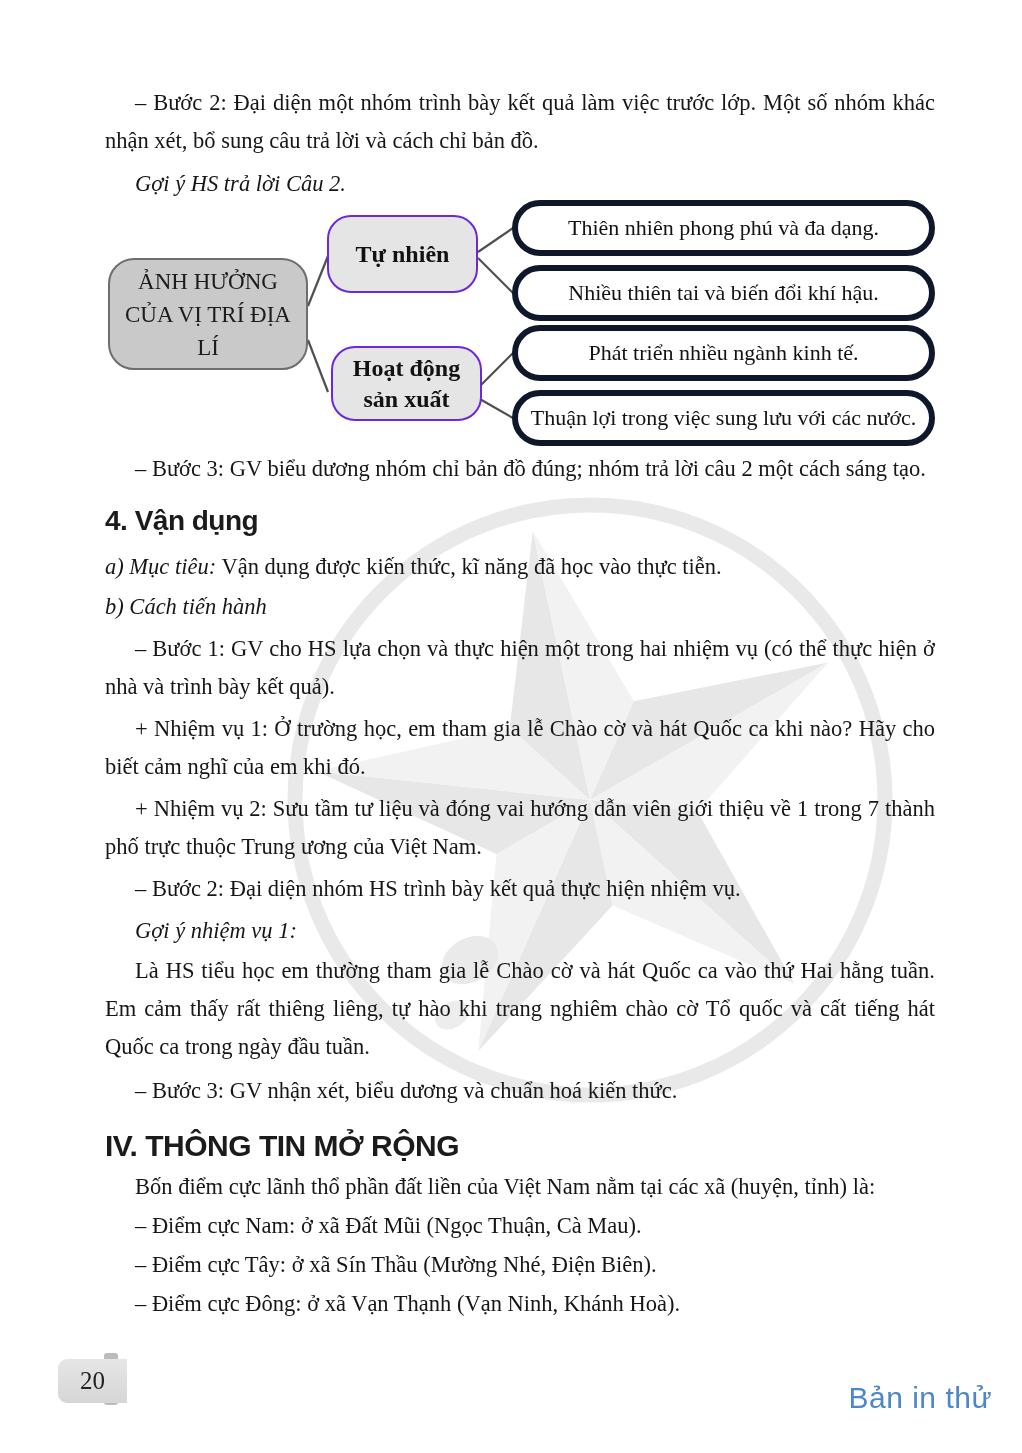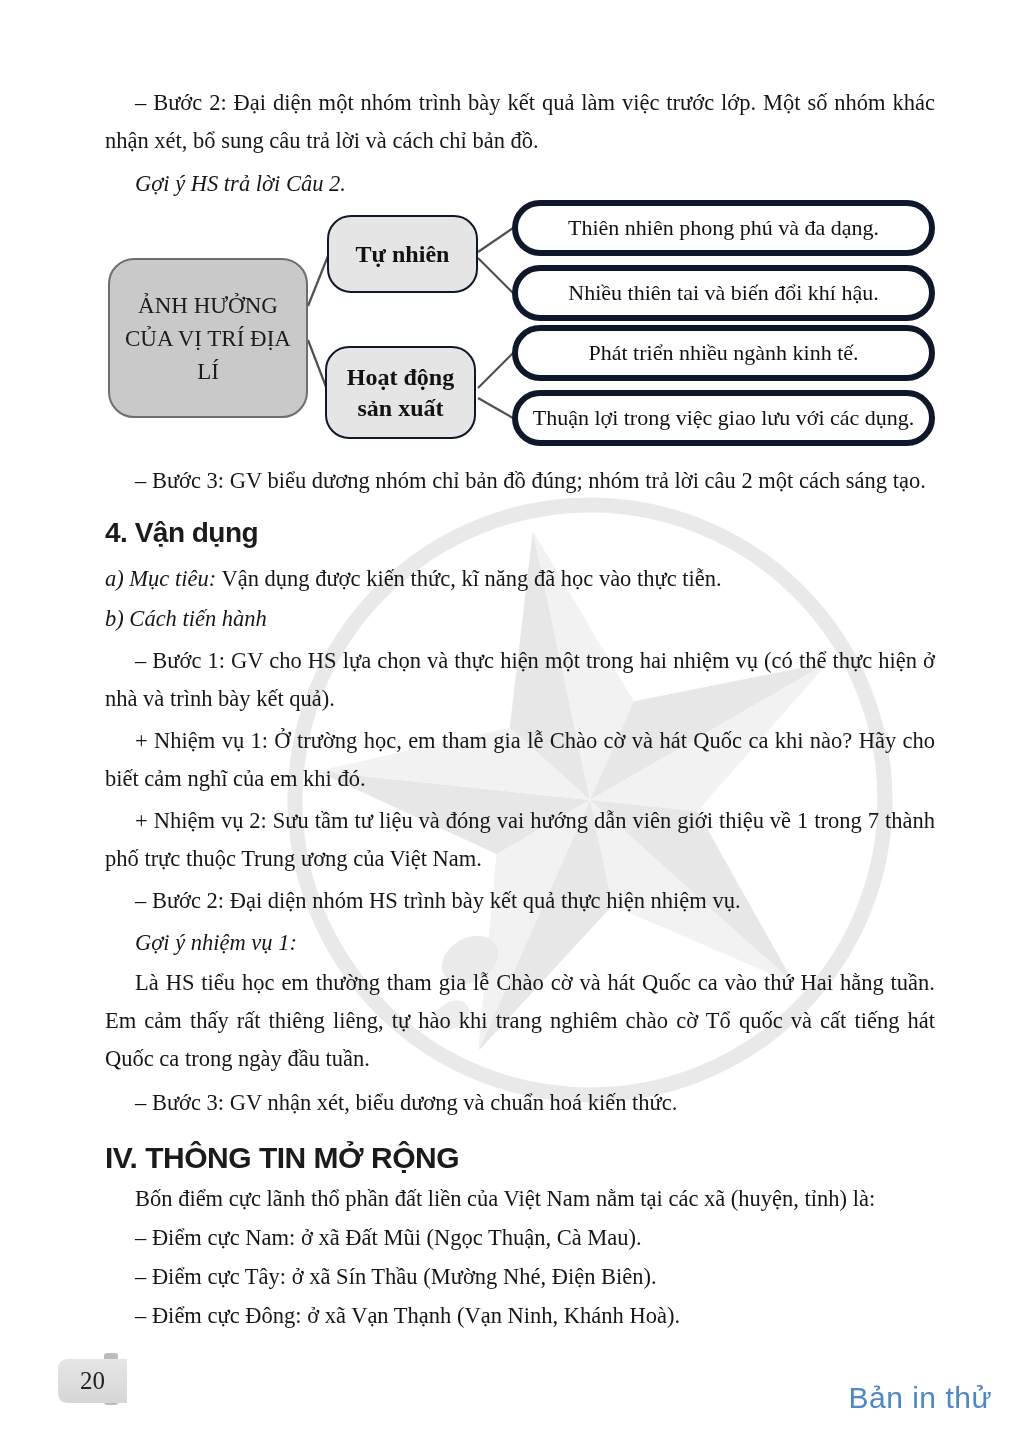--- a/index.html
+++ b/index.html
@@ -16,21 +16,21 @@
     position:absolute;left:105px;top:84px;width:830px;z-index:1;
   }
   .para{
     font-size:22.5px;line-height:38px;text-align:justify;
     text-indent:30px;margin:0;
   }
   .hint{
     font-size:22.5px;line-height:32px;font-style:italic;
     text-indent:30px;margin:8px 0 0 0;
   }
-  .step3-line{margin-top:12px;}
+  .step3-line{}
   .h-section{
     font-family:"Liberation Sans","DejaVu Sans",sans-serif;
     font-weight:700;font-size:28px;line-height:34px;
     letter-spacing:-0.5px;color:#1b1b1b;
     margin:16px 0 0 0;
   }
   .h-roman{
     font-family:"Liberation Sans","DejaVu Sans",sans-serif;
     font-weight:700;font-size:30px;line-height:36px;
     letter-spacing:-0.5px;color:#1b1b1b;
@@ -42,32 +42,32 @@
   .diagram{
     position:relative;width:830px;height:250px;margin-top:0;
   }
   .diagram svg.connectors{position:absolute;left:0;top:0;z-index:0;}
   .dg-box{
     position:absolute;z-index:1;box-sizing:border-box;
     display:flex;align-items:center;justify-content:center;
     text-align:center;
   }
   .dg-root{
-    left:3px;top:58px;width:200px;height:160px;
+    left:3px;top:58px;width:200px;height:112px;
     background:#c9c9c9;border:2px solid #6e6e6e;border-radius:26px;
     font-size:23px;line-height:33px;color:#1c1c1c;
     padding:0 10px;
   }
   .dg-branch{
-    background:#e5e5e5;border:2px solid #0f172a;border-radius:24px;
+    background:#e5e5e5;border:2px solid #6d28d9;border-radius:24px;
     font-weight:700;font-size:24px;line-height:31px;color:#121212;
     padding:0 8px;
   }
   .dg-branch.b1{left:222px;top:15px;width:151px;height:78px;}
-  .dg-branch.b2{left:220px;top:146px;width:151px;height:93px;}
+  .dg-branch.b2{left:226px;top:146px;width:151px;height:75px;}
   .dg-leaf{
     left:407px;width:423px;height:56px;
     background:#ffffff;border:6px solid #0f172a;border-radius:28px;
     font-size:22px;color:#121212;padding:0 6px;white-space:nowrap;
   }
   .dg-leaf.l1{top:0;}
   .dg-leaf.l2{top:65px;}
   .dg-leaf.l3{top:125px;}
   .dg-leaf.l4{top:190px;}
   
@@ -136,21 +136,21 @@
       </svg>
 
       <div class="dg-box dg-root">ẢNH HƯỞNG CỦA VỊ TRÍ ĐỊA LÍ</div>
 
       <div class="dg-box dg-branch b1">Tự nhiên</div>
       <div class="dg-box dg-branch b2">Hoạt động sản xuất</div>
 
       <div class="dg-box dg-leaf l1">Thiên nhiên phong phú và đa dạng.</div>
       <div class="dg-box dg-leaf l2">Nhiều thiên tai và biến đổi khí hậu.</div>
       <div class="dg-box dg-leaf l3">Phát triển nhiều ngành kinh tế.</div>
-      <div class="dg-box dg-leaf l4">Thuận lợi trong việc giao lưu với các dụng.</div>
+      <div class="dg-box dg-leaf l4">Thuận lợi trong việc sung lưu với các nước.</div>
     </div>
 
     <p class="para step3-line">– Bước 3: GV biểu dương nhóm chỉ bản đồ đúng; nhóm trả lời câu 2 một cách sáng tạo.</p>
 
     <h2 class="h-section">4. Vận dụng</h2>
 
     <p class="para mt10" style="text-indent:0;">
       <span class="italic-label">a) Mục tiêu:</span><span> Vận dụng được kiến thức, kĩ năng đã học vào thực tiễn.</span>
     </p>
 

